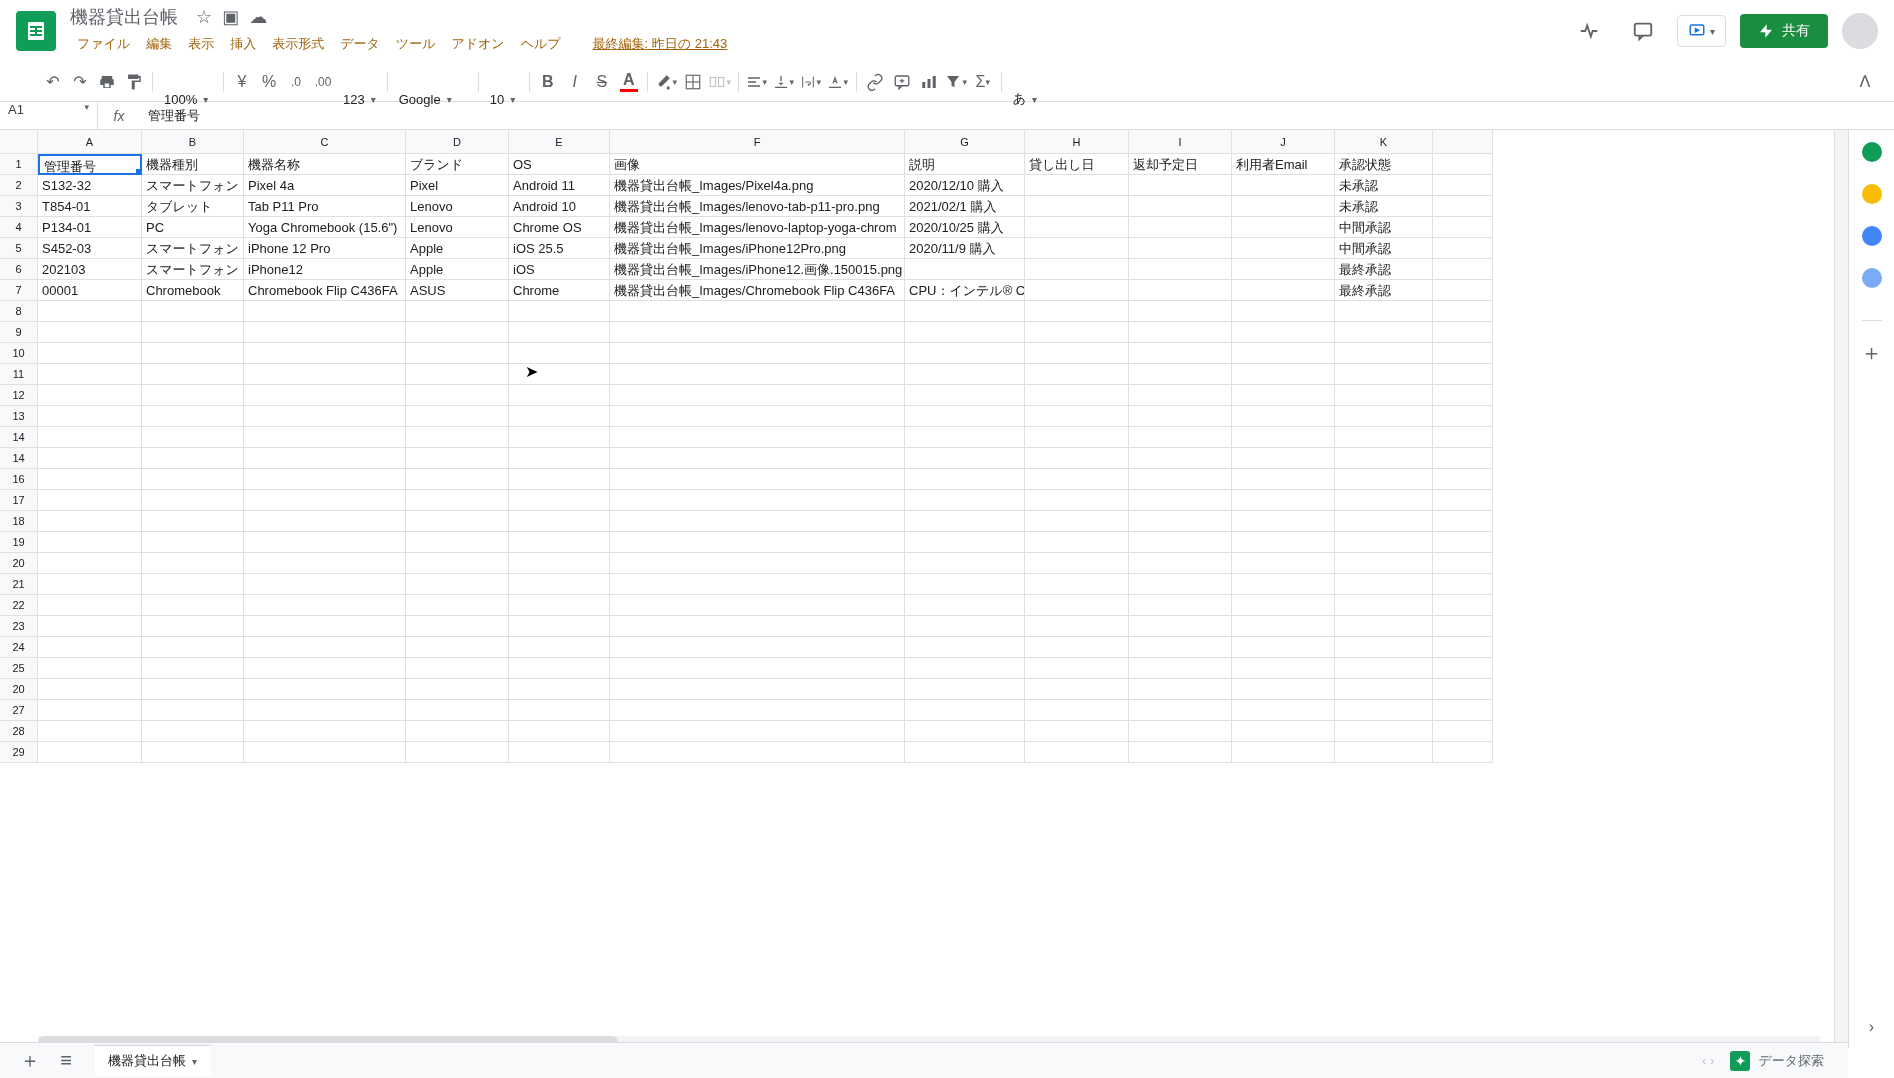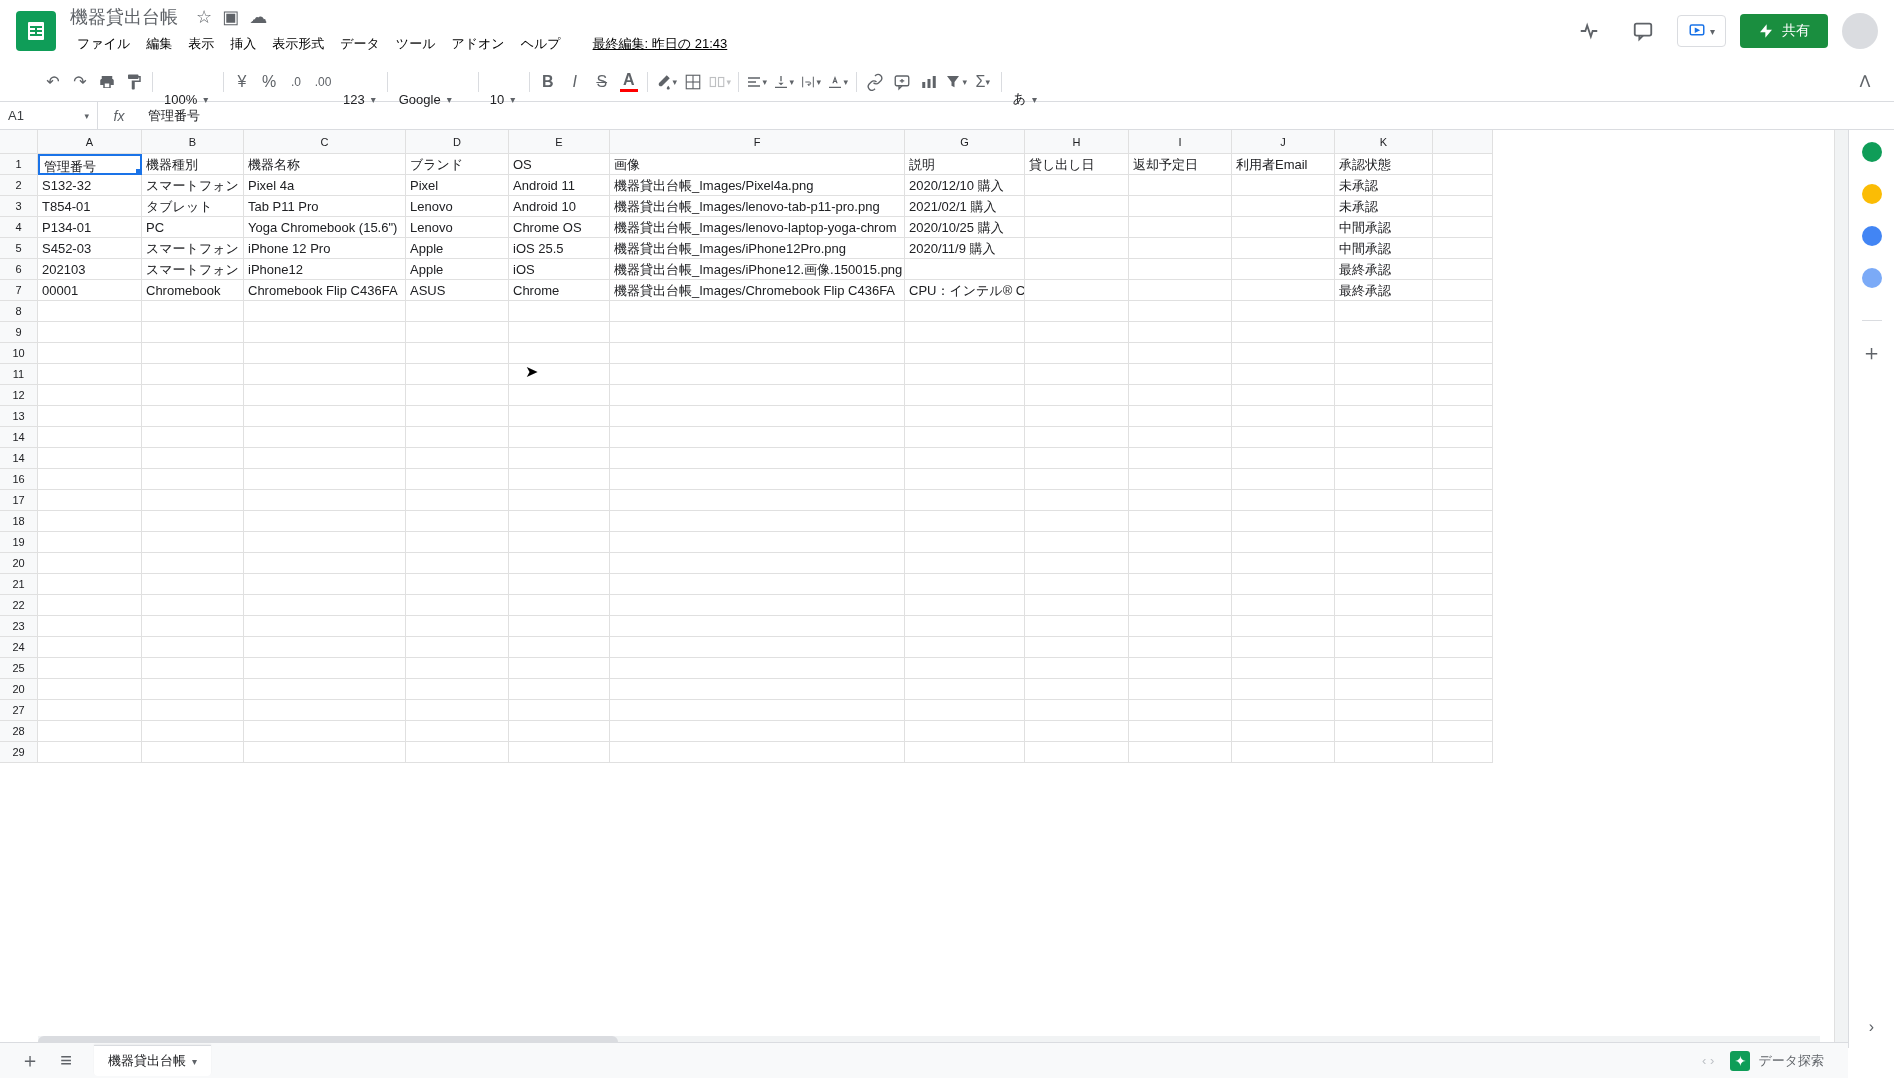--- a/index.html
+++ b/index.html
@@ -8,42 +8,42 @@
 
 .header { display: flex; align-items: center; padding: 6px 16px; height: 62px; }
 .logo { width: 40px; height: 40px; background: #0f9d58; border-radius: 4px; display: flex; align-items: center; justify-content: center; margin-right: 14px; }
 .logo svg { width: 24px; height: 24px; }
 .title-area { flex: 1; }
 .title-row { display: flex; align-items: center; gap: 8px; margin-bottom: 2px; }
 .doc-title { font-size: 18px; color: #5f6368; }
 .title-icons { display: flex; gap: 10px; color: #5f6368; margin-left: 10px; }
 .title-icons span { font-size: 18px; cursor: pointer; }
 .menu-bar { display: flex; gap: 2px; }
-.menu-bar span { font-size: 13px; color: #000000; padding: 4px 7px; cursor: pointer; border-radius: 4px; }
+.menu-bar span { font-size: 13px; color: #a16207; padding: 4px 7px; cursor: pointer; border-radius: 4px; }
 .last-edit { font-size: 13px; color: #5f6368; text-decoration: underline; margin-left: 16px; padding: 4px 0; }
 .header-right { display: flex; align-items: center; gap: 14px; margin-left: auto; }
 .header-icon { width: 40px; height: 40px; display: flex; align-items: center; justify-content: center; cursor: pointer; border-radius: 50%; color: #5f6368; }
 .present-btn { border: 1px solid #dadce0; border-radius: 4px; padding: 6px 10px; display: flex; align-items: center; gap: 4px; cursor: pointer; }
 .share-btn { background: #1a8e3f; color: #fff; padding: 8px 18px; border-radius: 4px; font-size: 14px; font-weight: 500; display: flex; align-items: center; gap: 8px; cursor: pointer; }
 .avatar { width: 36px; height: 36px; background: #dadce0; border-radius: 50%; }
 
 
 .toolbar { display: flex; align-items: center; padding: 4px 16px 4px 40px; border-bottom: 1px solid #dadce0; height: 40px; gap: 1px; }
 .tb-btn { min-width: 26px; height: 26px; display: flex; align-items: center; justify-content: center; cursor: pointer; border-radius: 2px; color: #5f6368; font-size: 16px; }
 .tb-sep { width: 1px; height: 20px; background: #dadce0; margin: 0 4px; }
 .tb-drop { display: flex; align-items: center; padding: 0 6px; height: 26px; cursor: pointer; font-size: 13px; color: #202124; gap: 6px; border-radius: 2px; margin-top: 35px; }
 .zoom { min-width: 60px; }
 .font-name { min-width: 80px; }
 .font-size { min-width: 40px; }
 .text-color-underline { border-bottom: 3px solid #ff0000; padding: 0 3px; font-weight: bold; }
 .toolbar-right { margin-left: auto; display: flex; align-items: center; gap: 4px; }
 
 
 .formula-row { display: flex; align-items: center; border-bottom: 1px solid #dadce0; height: 28px; }
-.name-box { width: 98px; border-right: 1px solid #dadce0; padding: 0 8px; font-size: 13px; color: #3c4043; display: flex; align-items: center; justify-content: space-between; height: 100%; }
+.name-box { width: 98px; border-right: 1px solid #dadce0; padding: 0 8px; font-size: 13px; color: #3c4043; display: flex; justify-content: space-between; height: 100%; }
 .fx { width: 42px; text-align: center; color: #5f6368; font-style: italic; font-size: 14px; }
 .formula-content { font-size: 13px; color: #202124; padding-left: 8px; }
 
 
 .sheet-wrap { display: flex; height: calc(100vh - 160px); }
 .sheet { flex: 1; overflow: hidden; position: relative; }
 .grid { display: grid; grid-template-columns: 38px 104px 102px 162px 103px 101px 295px 120px 104px 103px 103px 98px 60px; font-size: 13px; }
 .grid > div { border-right: 1px solid #e0e0e0; border-bottom: 1px solid #e0e0e0; padding: 2px 4px; height: 21px; white-space: nowrap; overflow: hidden; color: #202124; line-height: 17px; }
 .col-header { background: #f8f9fa; text-align: center; color: #5f6368; font-size: 11px; height: 24px !important; line-height: 20px !important; }
 .row-header { background: #f8f9fa; text-align: center; color: #5f6368; font-size: 11px; }

